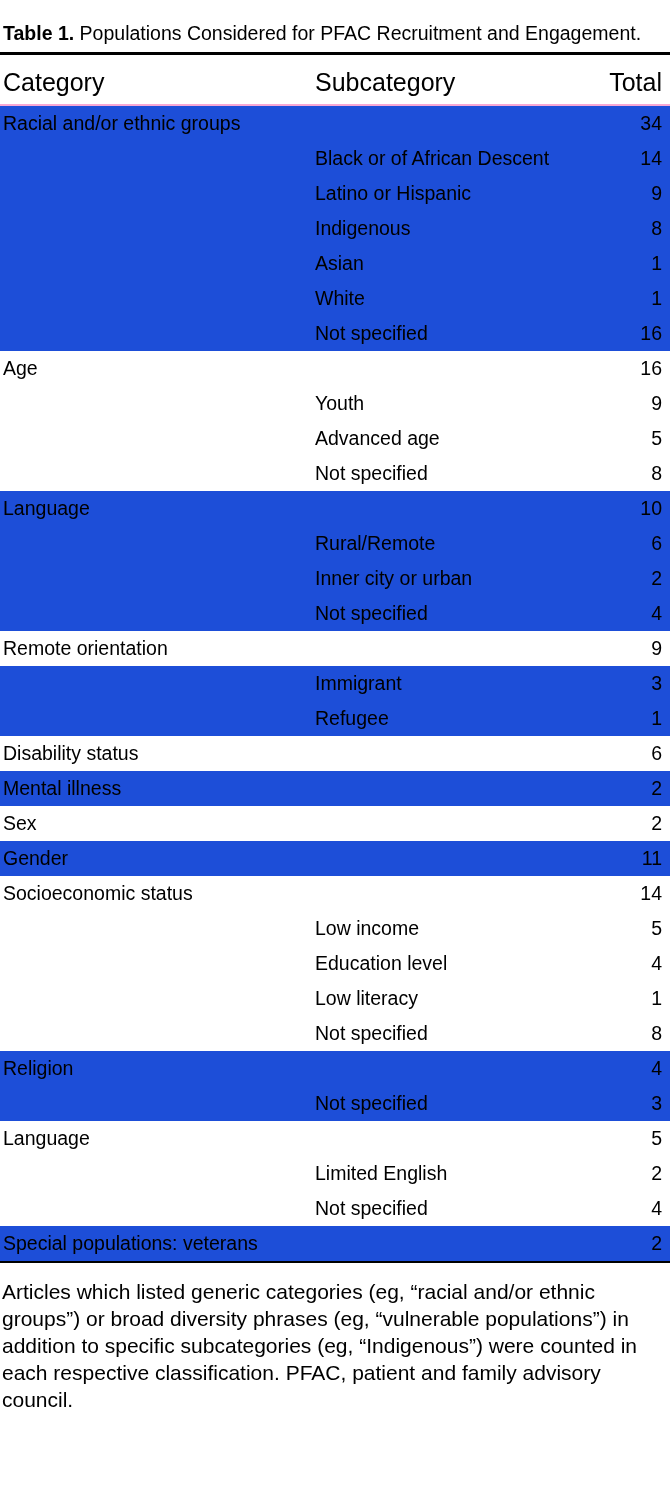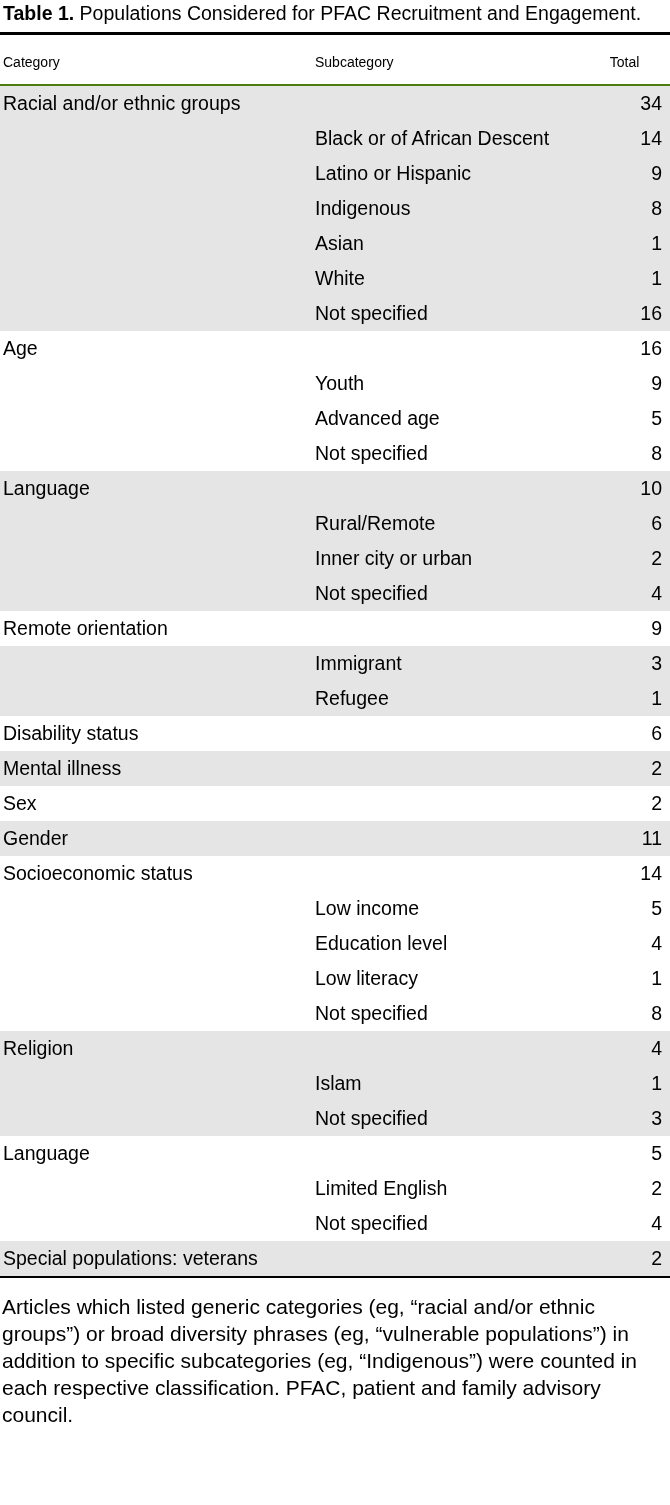--- a/index.html
+++ b/index.html
@@ -6,21 +6,21 @@
     margin: 0;
     padding: 0;
     background: #ffffff;
     font-family: "Liberation Sans", sans-serif;
     color: #000000;
   }
   .page {
     width: 670px;
     height: 1505px;
     box-sizing: border-box;
-    padding-top: 0;
+    padding-top: 20px;
     overflow: hidden;
     background: #ffffff;
   }
   .table-title {
     font-size: 19.5px;
     line-height: 26px;
     padding: 0 6px 6px 3px;
   }
   .table-title .title-label {
     font-weight: bold;
@@ -30,40 +30,40 @@
     border-collapse: collapse;
     table-layout: fixed;
     border-top: 3px solid #000000;
     border-bottom: 2px solid #000000;
   }
   col.col-category    { width: 312px; }
   col.col-subcategory { width: 272px; }
   col.col-total       { width: 86px;  }
   thead th {
     font-weight: normal;
-    font-size: 14px;
+    font-size: 25px;
     line-height: 22px;
     text-align: left;
     padding: 16px 4px 11px 3px;
-    border-bottom: 2px solid #4d7c0f;
-  }
-  thead th.num { text-align: center; padding-right: 8px; }
+    border-bottom: 2px solid #f9a8d4;
+  }
+  thead th.num { text-align: right; padding-right: 8px; }
   tbody td {
     font-size: 19.5px;
     line-height: 22px;
     padding: 6px 4px 7px 3px;
     vertical-align: middle;
     white-space: nowrap;
     overflow: hidden;
   }
   tbody td.num {
     text-align: right;
     padding-right: 8px;
   }
-  tbody tr.shaded { background: #e5e5e5; }
+  tbody tr.shaded { background: #1d4ed8; }
   .footnote {
     font-size: 21px;
     line-height: 27px;
     padding: 15px 2px 0 2px;
   }
 </style>
 </head>
 <body>
 
 <div class="page">
@@ -222,25 +222,20 @@
         <td>Not specified</td>
         <td class="num">8</td>
       </tr>
         <tr class="shaded">
         <td>Religion</td>
         <td></td>
         <td class="num">4</td>
       </tr>
         <tr class="shaded">
         <td></td>
-        <td>Islam</td>
-        <td class="num">1</td>
-      </tr>
-        <tr class="shaded">
-        <td></td>
         <td>Not specified</td>
         <td class="num">3</td>
       </tr>
         <tr>
         <td>Language</td>
         <td></td>
         <td class="num">5</td>
       </tr>
         <tr>
         <td></td>

